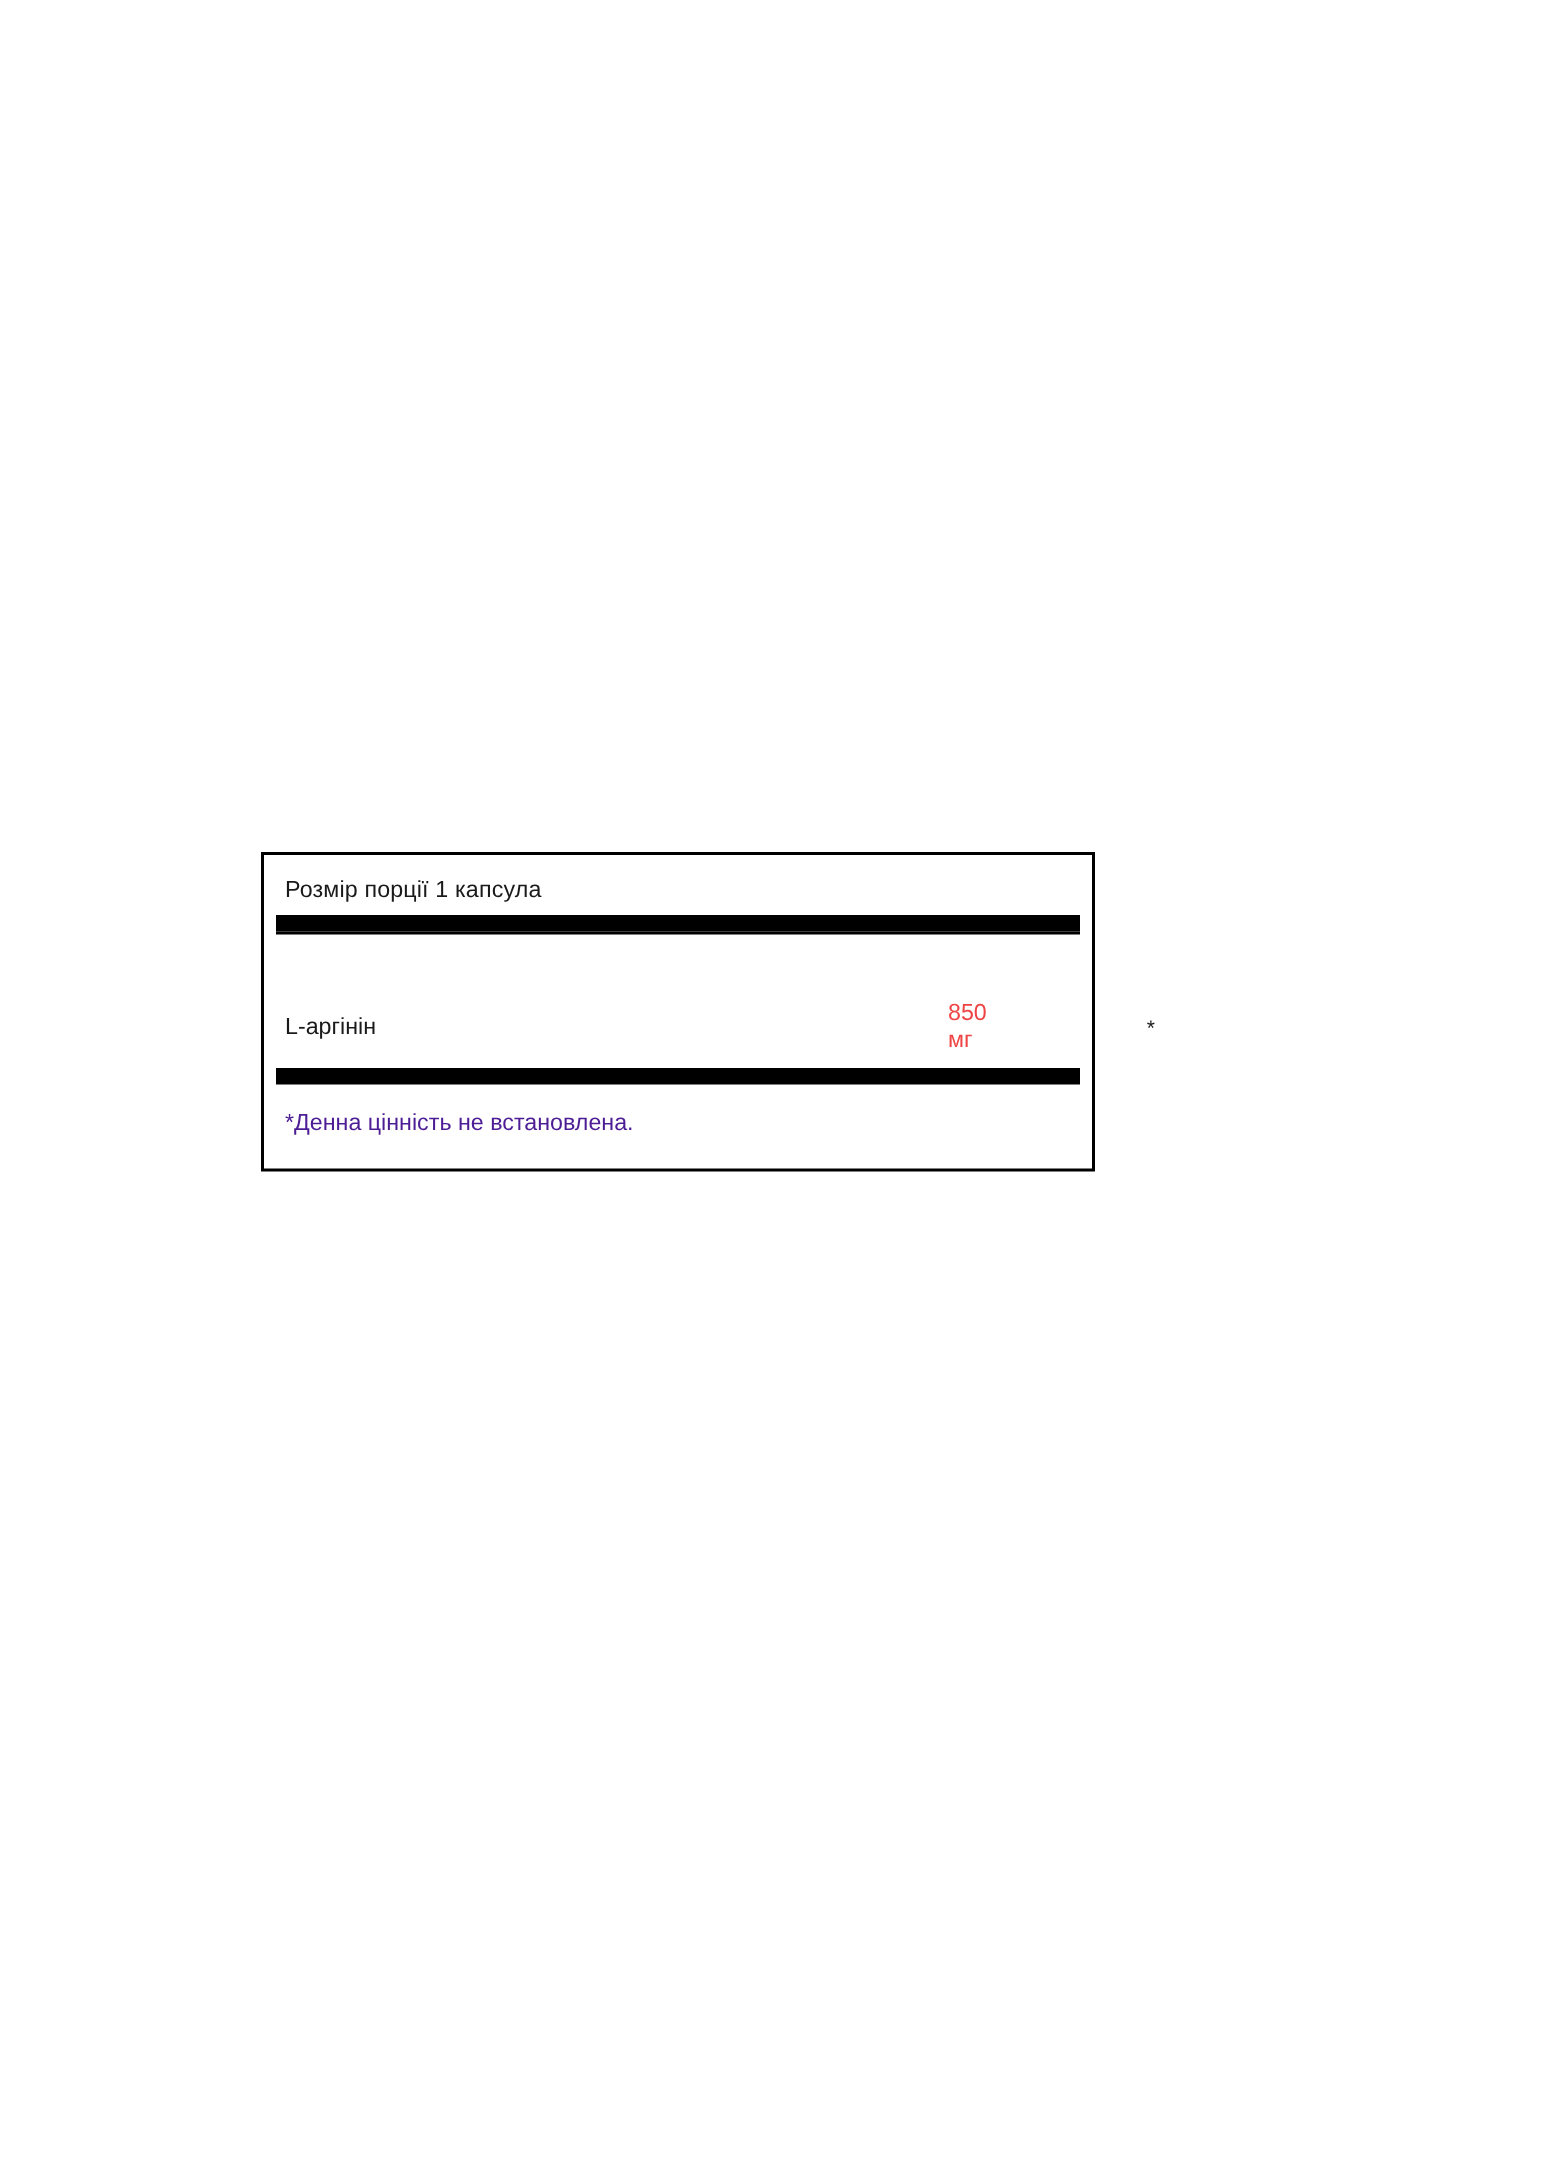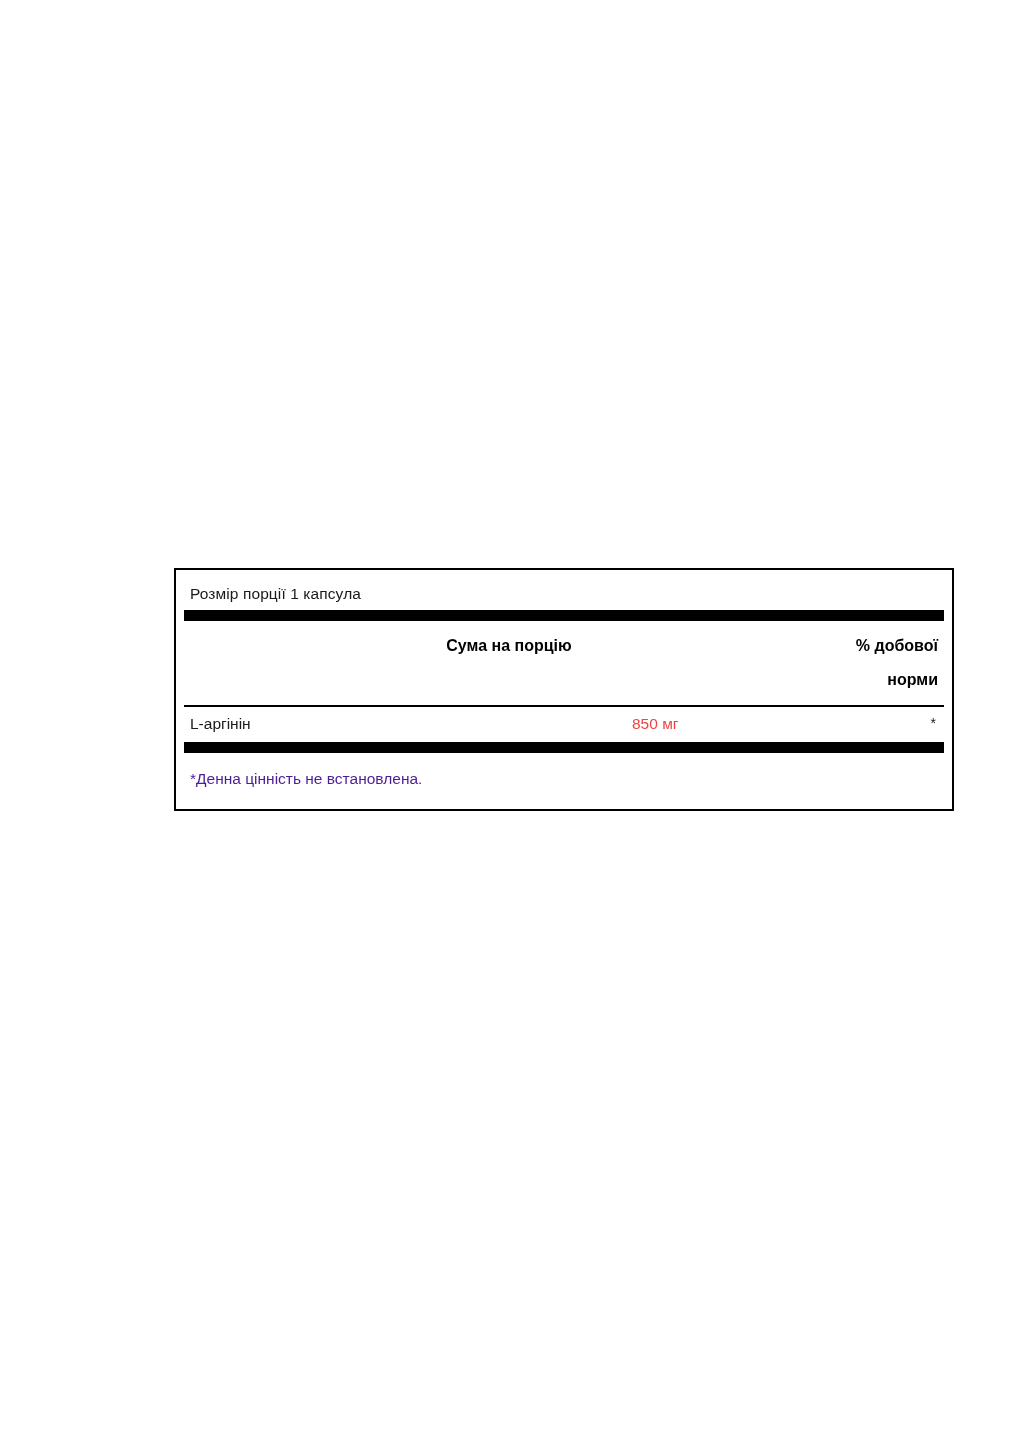--- a/index.html
+++ b/index.html
@@ -14,21 +14,21 @@
     font-family: "Liberation Sans", sans-serif;
     color: #000000;
     overflow: hidden;
   }
 
   
   .panel {
     position: absolute;
     left: 174px;
     top: 568px;
-    width: 780px;
+    width: 556px;
     box-sizing: border-box;
     border: 2px solid #000000;
     background: #ffffff;
     padding: 0;
   }
 
   .panel-inner {
     padding: 10px 8px 14px 8px;
   }
 
@@ -73,22 +73,23 @@
     font-weight: bold;
     font-size: 16px;
     line-height: 34px;
     padding-right: 6px;
     box-sizing: border-box;
   }
   .head-dv span { display: block; }
 
   .ingredient-row {
     display: flex;
-    align-items: flex-start;
+    align-items: center;
     padding: 8px 0 9px 0;
+    margin-top: 36px;
   }
   .ing-name {
     flex: 0 0 auto;
     width: 420px;
     font-size: 15.5px;
     padding-left: 6px;
     color: #1a1a1a;
     box-sizing: border-box;
   }
   .ing-amount {
@@ -118,27 +119,20 @@
 </head>
 <body>
 
 <div class="panel">
   <div class="panel-inner">
 
     <div class="serving-size">Розмір порції 1 капсула</div>
 
     <div class="rule-thick"></div>
 
-    <div class="head-row">
-      <div class="head-amount">Сума на порцію</div>
-      <div class="head-dv">
-        <span>% добової</span>
-        <span>норми</span>
-      </div>
-    </div>
 
     <div class="rule-thin"></div>
 
     <div class="ingredient-row">
       <div class="ing-name">L-аргінін</div>
       <div class="ing-amount">850 мг</div>
       <div class="ing-dv">*</div>
     </div>
 
     <div class="rule-thick"></div>

